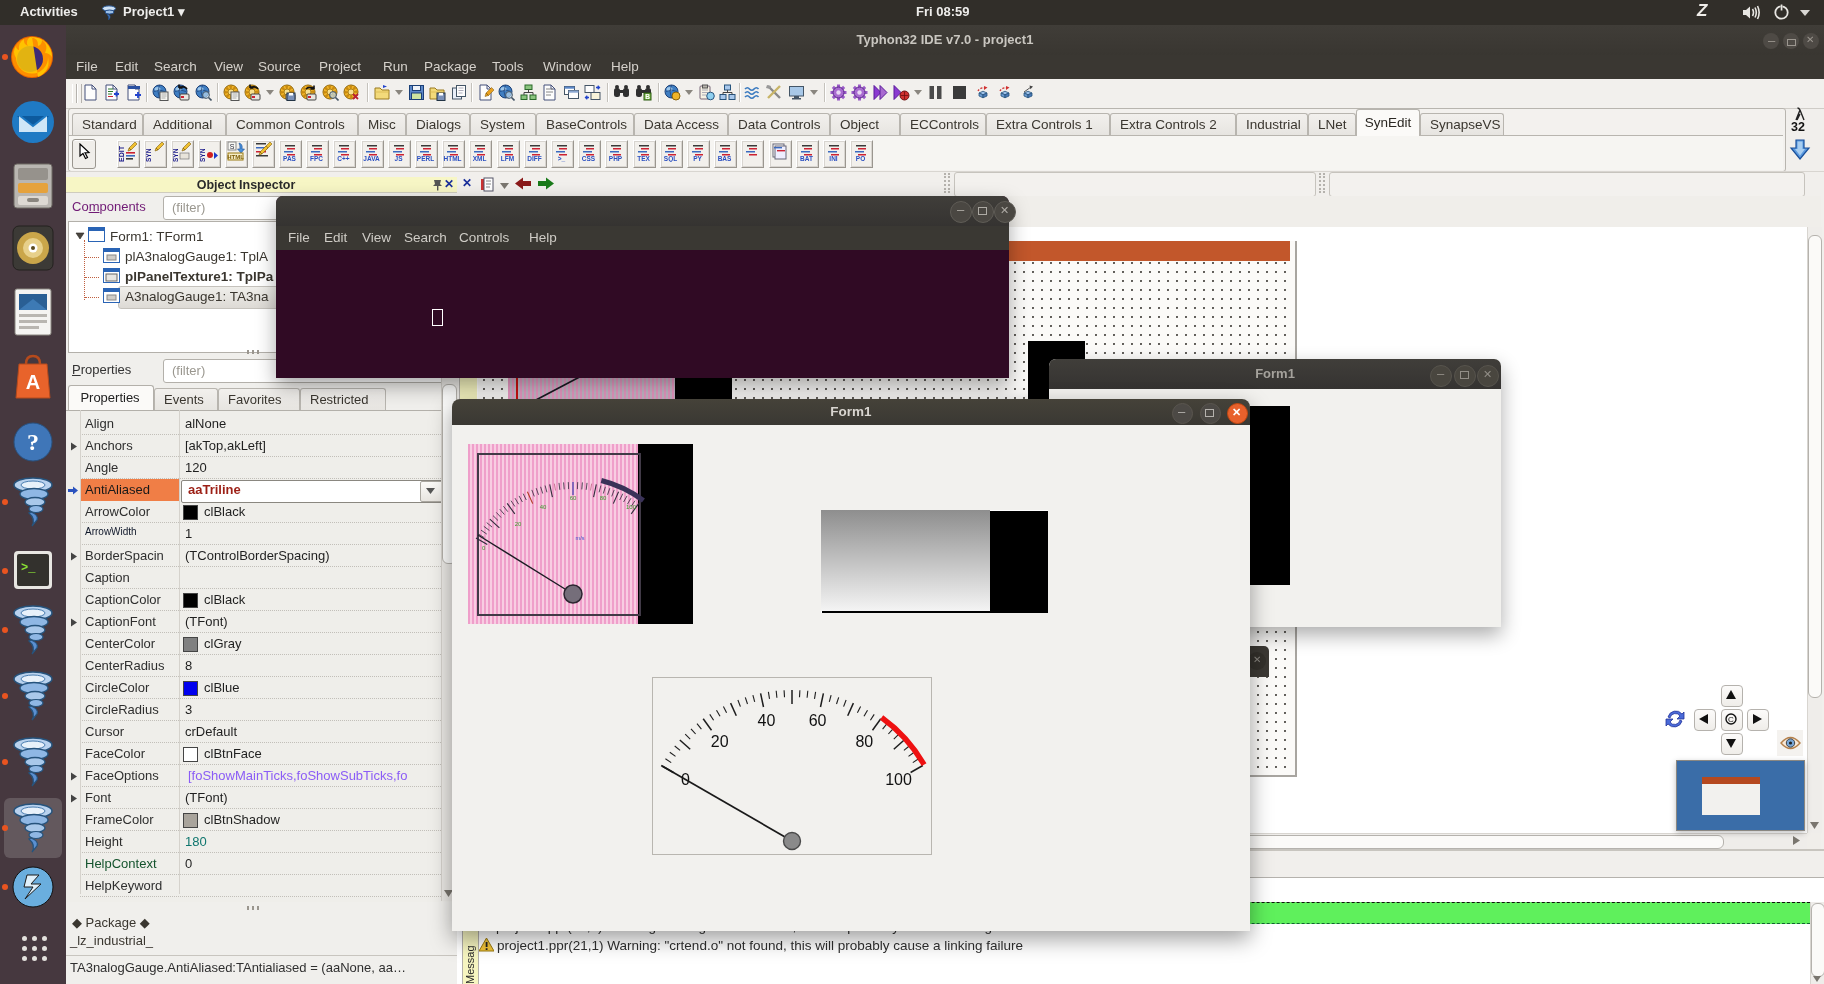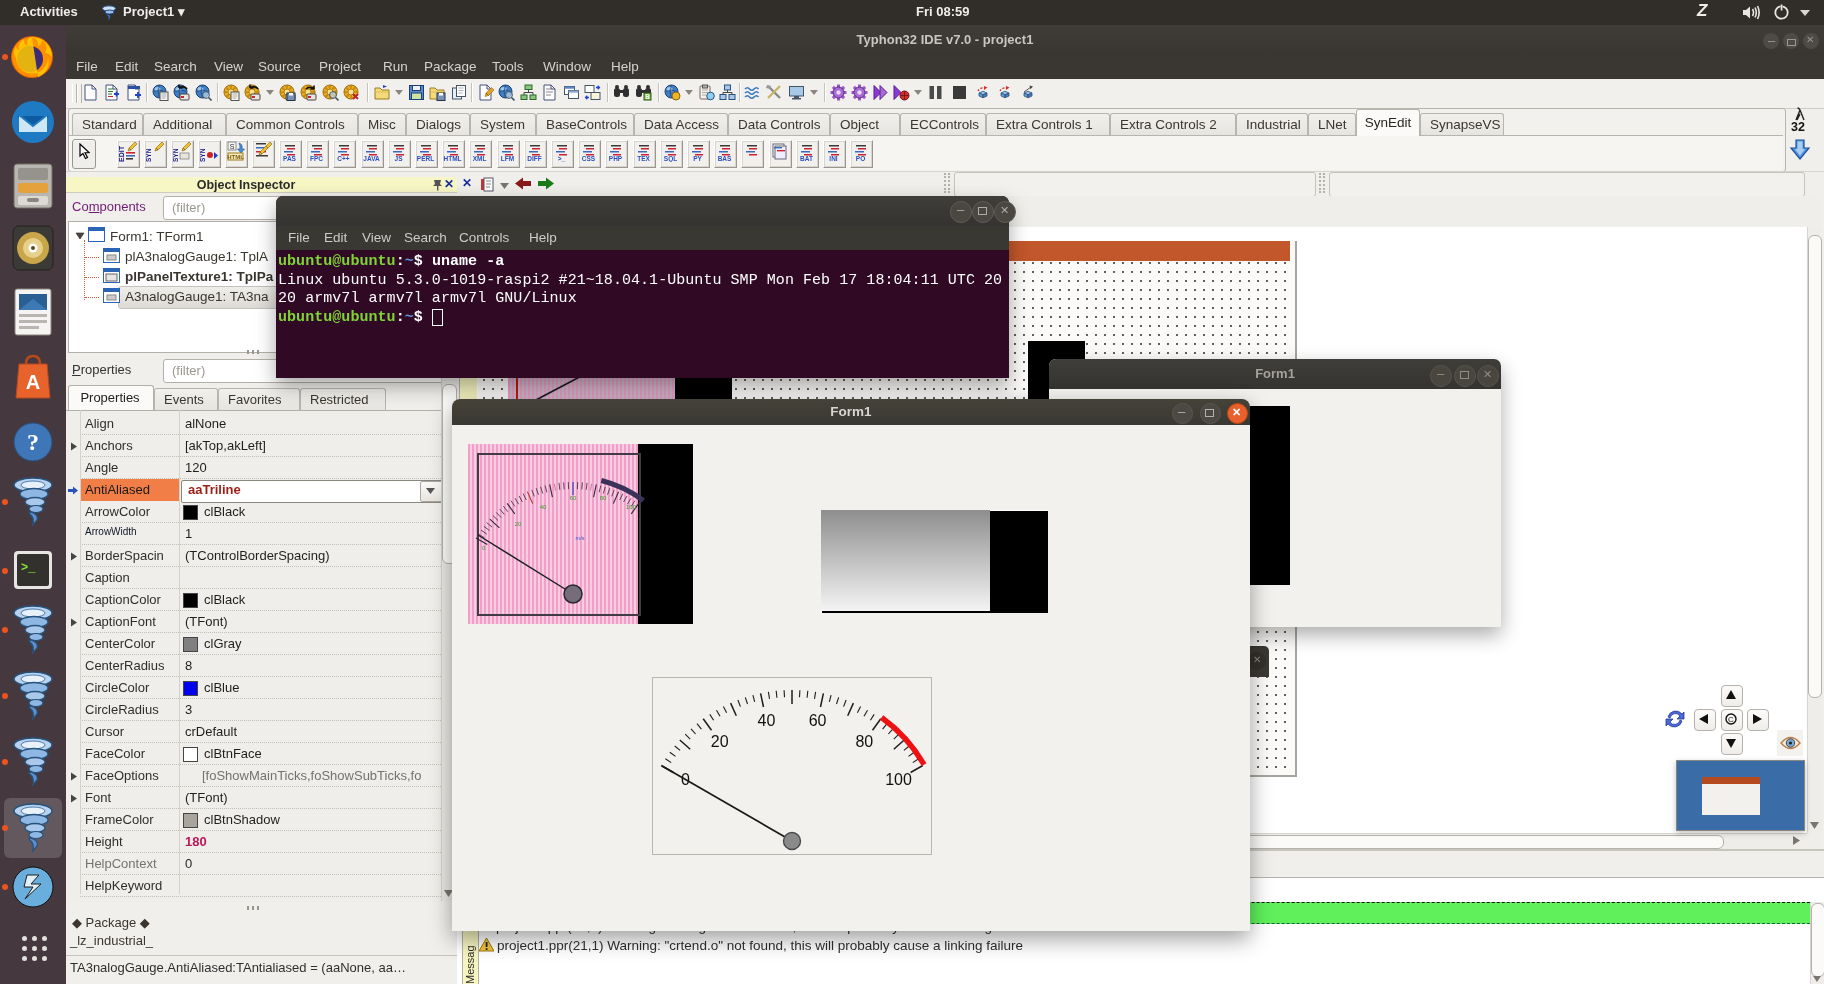--- a/index.html
+++ b/index.html
@@ -813,24 +813,20 @@
 <div class="a" style="left:679px;top:6px;white-space:nowrap;color:#aeaba5;font-size:13px;width:11px;text-align:center;">–</div>
 <div class="a" style="left:702px;top:11px;width:7px;height:6px;border:1.4px solid #aeaba5;"></div>
 <div class="a" style="left:724px;top:8px;white-space:nowrap;color:#aeaba5;font-size:11px;">✕</div>
 <div class="a" style="left:0px;top:30px;width:733px;height:24px;background:#3a3833;"></div>
 <div class="a" style="left:12px;top:34px;white-space:nowrap;color:#cfccc6;font-size:13.5px;">File</div>
 <div class="a" style="left:48px;top:34px;white-space:nowrap;color:#cfccc6;font-size:13.5px;">Edit</div>
 <div class="a" style="left:86px;top:34px;white-space:nowrap;color:#cfccc6;font-size:13.5px;">View</div>
 <div class="a" style="left:128px;top:34px;white-space:nowrap;color:#cfccc6;font-size:13.5px;">Search</div>
 <div class="a" style="left:183px;top:34px;white-space:nowrap;color:#cfccc6;font-size:13.5px;">Controls</div>
 <div class="a" style="left:253px;top:34px;white-space:nowrap;color:#cfccc6;font-size:13.5px;">Help</div>
-<pre class="a mono" style="left:2px;top:57px;margin:0;font-size:15px;letter-spacing:0.05px;line-height:18.6px;color:#fff;font-weight:bold;"><span style="color:#7fd435">ubuntu@ubuntu</span>:<span style="color:#5f8fd6">~</span>$ uname -a
-<span style="font-weight:normal">Linux ubuntu 5.3.0-1019-raspi2 #21~18.04.1-Ubuntu SMP Mon Feb 17 18:04:11 UTC 20
-20 armv7l armv7l armv7l GNU/Linux</span>
-<span style="color:#7fd435">ubuntu@ubuntu</span>:<span style="color:#5f8fd6">~</span>$ </pre>
 <div class="a" style="left:156px;top:113px;width:9px;height:15px;border:1.6px solid #fff;"></div>
 </div>
 <div class="a" style="left:1049px;top:359px;width:452px;height:268px;z-index:12;background:#f2f1ee;border-radius:7px 7px 0 0;box-shadow:0 8px 20px rgba(0,0,0,.33);">
 <div class="a" style="left:0px;top:0px;width:452px;height:30px;background:linear-gradient(#403e3a,#353331);border-radius:7px 7px 0 0;"></div>
 <div class="a" style="left:0px;top:7px;white-space:nowrap;width:452px;text-align:center;font-size:13px;font-weight:bold;color:#a5a29c;">Form1</div>
 <div class="circ" style="left:381px;top:6px;width:20px;height:20px;background:#49463f;border:1px solid #57544d;"></div>
 <div class="circ" style="left:405px;top:6px;width:20px;height:20px;background:#49463f;border:1px solid #57544d;"></div>
 <div class="circ" style="left:428px;top:6px;width:20px;height:20px;background:#49463f;border:1px solid #57544d;"></div>
 <div class="a" style="left:386px;top:7px;white-space:nowrap;color:#928e87;font-size:13px;width:11px;text-align:center;">–</div>
 <div class="a" style="left:411px;top:12px;width:7px;height:6px;border:1.4px solid #928e87;"></div>
@@ -1084,36 +1080,36 @@
 <div class="a" style="left:185px;top:724px;white-space:nowrap;font-size:13px;color:#1f1f1f;">crDefault</div>
 <div class="a" style="left:80px;top:742px;width:363px;height:1px;border-top:1px dotted #c2bfb9;"></div>
 <div class="a" style="left:85px;top:746px;white-space:nowrap;font-size:13px;color:#2f2f2f;">FaceColor</div>
 <div class="a" style="left:183px;top:747px;width:13px;height:13px;background:#fff;border:1px solid #444;"></div>
 <div class="a" style="left:204px;top:746px;white-space:nowrap;font-size:13px;color:#1f1f1f;">clBtnFace</div>
 <div class="a" style="left:80px;top:764px;width:363px;height:1px;border-top:1px dotted #c2bfb9;"></div>
 <svg class="a" style="left:70px;top:772px" width="8" height="9" viewBox="0 0 8 9">
     <path d="M1 0.5 L7 4.5 L1 8.5Z" fill="#444"></path>
   </svg>
 <div class="a" style="left:85px;top:768px;white-space:nowrap;font-size:13px;color:#2f2f2f;text-align:center;">FaceOptions</div>
-<div class="a" style="left:202px;top:768px;white-space:nowrap;font-size:13px;color:#737373;">[foShowMainTicks,foShowSubTicks,fo</div>
+<div class="a" style="left:188px;top:768px;white-space:nowrap;font-size:13px;color:#8b5cf6;">[foShowMainTicks,foShowSubTicks,fo</div>
 <div class="a" style="left:80px;top:786px;width:363px;height:1px;border-top:1px dotted #c2bfb9;"></div>
 <svg class="a" style="left:70px;top:794px" width="8" height="9" viewBox="0 0 8 9">
     <path d="M1 0.5 L7 4.5 L1 8.5Z" fill="#444"></path>
   </svg>
 <div class="a" style="left:85px;top:790px;white-space:nowrap;font-size:13px;color:#2f2f2f;">Font</div>
 <div class="a" style="left:185px;top:790px;white-space:nowrap;font-size:13px;color:#1f1f1f;">(TFont)</div>
 <div class="a" style="left:80px;top:808px;width:363px;height:1px;border-top:1px dotted #c2bfb9;"></div>
 <div class="a" style="left:85px;top:812px;white-space:nowrap;font-size:13px;color:#2f2f2f;">FrameColor</div>
 <div class="a" style="left:183px;top:813px;width:13px;height:13px;background:#a9a49c;border:1px solid #444;"></div>
 <div class="a" style="left:204px;top:812px;white-space:nowrap;font-size:13px;color:#1f1f1f;">clBtnShadow</div>
 <div class="a" style="left:80px;top:830px;width:363px;height:1px;border-top:1px dotted #c2bfb9;"></div>
 <div class="a" style="left:85px;top:834px;white-space:nowrap;font-size:13px;color:#2f2f2f;">Height</div>
-<div class="a" style="left:185px;top:834px;white-space:nowrap;font-size:13px;color:#be185d;font-weight:bold;">180</div>
+<div class="a" style="left:185px;top:834px;white-space:nowrap;font-size:13px;color:#0f766e;font-weight:normal;">180</div>
 <div class="a" style="left:80px;top:852px;width:363px;height:1px;border-top:1px dotted #c2bfb9;"></div>
-<div class="a" style="left:85px;top:856px;white-space:nowrap;font-size:13px;color:#737373;">HelpContext</div>
+<div class="a" style="left:85px;top:856px;white-space:nowrap;font-size:13px;color:#14532d;">HelpContext</div>
 <div class="a" style="left:185px;top:856px;white-space:nowrap;font-size:13px;color:#1f1f1f;">0</div>
 <div class="a" style="left:80px;top:874px;width:363px;height:1px;border-top:1px dotted #c2bfb9;"></div>
 <div class="a" style="left:85px;top:878px;white-space:nowrap;font-size:13px;color:#2f2f2f;">HelpKeyword</div>
 <div class="a" style="left:185px;top:878px;white-space:nowrap;font-size:13px;color:#1f1f1f;"></div>
 <div class="a" style="left:80px;top:896px;width:363px;height:1px;border-top:1px dotted #c2bfb9;"></div>
 <div class="a" style="left:179px;top:410px;width:1px;height:484px;background:#d5d2cc;"></div>
 <div class="a" style="left:80px;top:410px;width:1px;height:484px;background:#d5d2cc;"></div>
 <div class="a" style="left:441px;top:378px;width:16px;height:523px;background:#eceae6;border-left:1px solid #d5d2cc;"></div>
 <div class="a" style="left:442px;top:384px;width:13px;height:178px;background:#fdfdfc;border:1px solid #b5b2ac;border-radius:6px;"></div>
 <svg class="a" style="left:444px;top:890px" width="9" height="7" viewBox="0 0 9 7">

